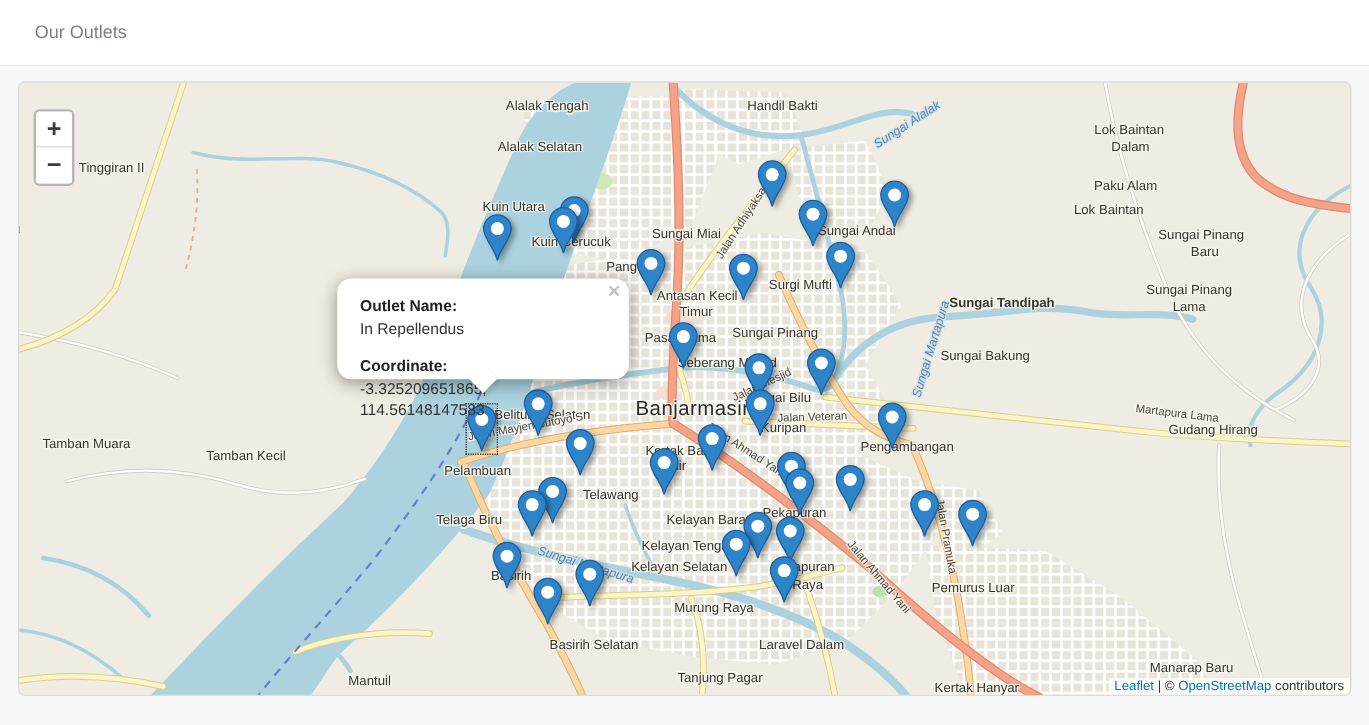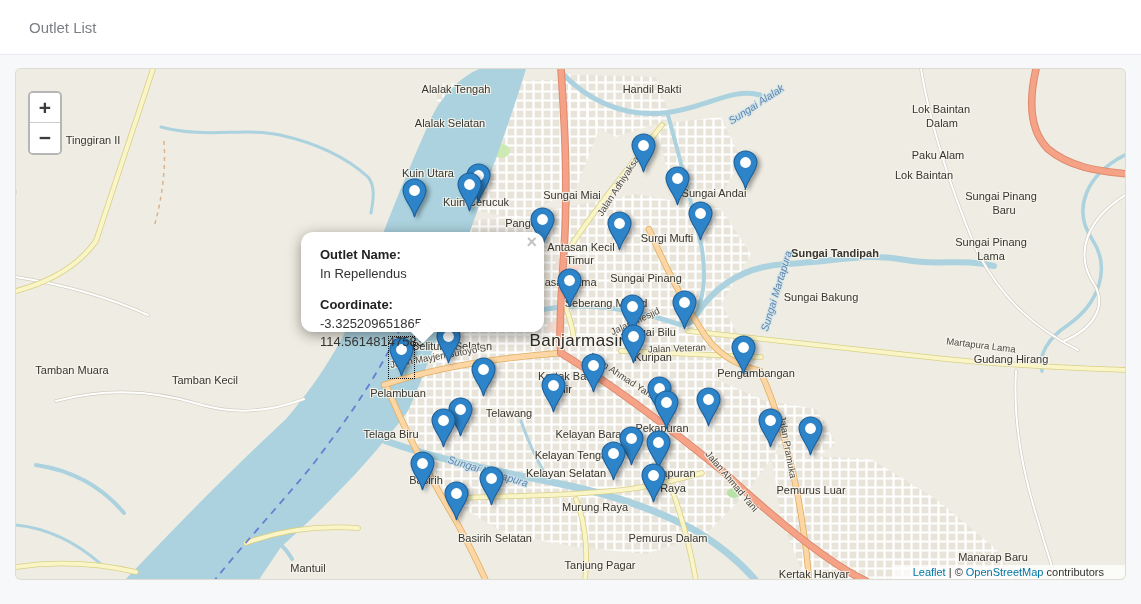--- a/index.html
+++ b/index.html
@@ -38,29 +38,29 @@
   .popup .coord-block { margin-top:12px; }
   .popup-tip { position:absolute; left:50%; bottom:-8px; width:17px; height:17px; margin-left:-8.5px; background:#fff; transform:rotate(45deg); box-shadow:3px 3px 6px rgba(0,0,0,.12); }
   .popup-close { position:absolute; top:1px; right:7px; font-size:18px; font-weight:bold; color:#c3c3c3; text-decoration:none; cursor:pointer; line-height:18px; }
 
   
   .zoomctl { position:absolute; left:12px; top:22px; z-index:6; width:34px; border:2px solid #b6b6b6; border-radius:5px; overflow:hidden; background:#fff; }
   .zoombtn { width:100%; height:30px; background:#fff; border:none; display:block; font-size:21px; font-weight:bold; color:#3c3c3c; line-height:28px; text-align:center; cursor:pointer; font-family:"Liberation Sans",sans-serif; }
   .zoombtn:first-child { border-bottom:1px solid #ccc; }
 
   
-  .attrib { position:absolute; right:0; bottom:0; z-index:6; background:rgba(255,255,255,.75); padding:1px 21px; font-size:11px; color:#333; }
+  .attrib { position:absolute; right:0; bottom:0; z-index:6; background:rgba(255,255,255,.75); padding:1px 5px; font-size:11px; color:#333; }
   .attrib a { color:#0078a8; text-decoration:none; cursor:pointer; }
 </style>
 </head>
 <body>
 
 <nav class="navbar">
   <div class="nav-links">
-    <a class="nav-link">Outlet List</a>
+    <a class="nav-link">Our Outlets</a>
   </div>
 </nav>
 
 <div class="map-card">
   <div class="map-root">
 
     <svg class="base" width="1111" height="512" viewBox="0 0 1111 512">
       <defs>
         <pattern id="mesh" width="9" height="9" patternUnits="userSpaceOnUse">
           <path d="M0 4.5H9M4.5 0V9" stroke="#ffffff" stroke-width="2.2" fill="none"></path>
@@ -219,21 +219,21 @@
         <span class="mlabel" style="left: 375px; top: 365px;">Telaga Biru</span>
         <span class="mlabel" style="left: 410px; top: 411px;">Basirih</span>
         <span class="mlabel" style="left: 574px; top: 365px;">Kelayan Barat</span>
         <span class="mlabel" style="left: 646px; top: 359px;">Pekapuran</span>
         <span class="mlabel" style="left: 558px; top: 386px;">Kelayan Tengah</span>
         <span class="mlabel" style="left: 550px; top: 404px;">Kelayan Selatan</span>
         <span class="mlabel" style="left: 653px; top: 404px;">Pekapuran</span>
         <span class="mlabel" style="left: 657px; top: 419px;">Raya</span>
         <span class="mlabel" style="left: 579px; top: 438px;">Murung Raya</span>
         <span class="mlabel" style="left: 479px; top: 469px;">Basirih Selatan</span>
-        <span class="mlabel" style="left: 652px; top: 469px;">Pemurus Dalam</span>
+        <span class="mlabel" style="left: 652px; top: 469px;">Laravel Dalam</span>
         <span class="mlabel" style="left: 584px; top: 496px;">Tanjung Pagar</span>
         <span class="mlabel" style="left: 292px; top: 499px;">Mantuil</span>
         <span class="mlabel" style="left: 795px; top: 421px;">Pemurus Luar</span>
         <span class="mlabel" style="left: 798px; top: 505px;">Kertak Hanyar</span>
         <span class="mlabel" style="left: 977px; top: 488px;">Manarap Baru</span>
         <span class="mlabel r" style="left: 602px; top: 117px; transform: translate(-50%, -50%) rotate(-57deg);">Jalan Adhiyaksa</span>
         <span class="mlabel r" style="left: 619px; top: 252px; transform: translate(-50%, -50%) rotate(-25deg);">Jalan Mesjid</span>
         <span class="mlabel r" style="left: 661px; top: 279px; transform: translate(-50%, -50%) rotate(-2deg);">Jalan Veteran</span>
         <span class="mlabel r" style="left: 605px; top: 306px; transform: translate(-50%, -50%) rotate(33deg);">Jalan Ahmad Yani</span>
         <span class="mlabel r" style="left: 716px; top: 412px; transform: translate(-50%, -50%) rotate(50deg);">Jalan Ahmad Yani</span>
@@ -373,21 +373,21 @@
         <div class="marker" style="left: 462.5px; top: 397px;"><svg width="25" height="41" viewBox="0 0 25 41">
             <path d="M12.5 1C18.85 1 24 6.15 24 12.5C24 16.9 20.6 22.9 17.2 28.2C15.1 31.6 13.4 35.2 12.5 39C11.6 35.2 9.9 31.6 7.8 28.2C4.4 22.9 1 16.9 1 12.5C1 6.15 6.15 1 12.5 1Z" fill="#2e84c9" stroke="#1c5f9b" stroke-width="1.1"></path>
             <circle cx="12.5" cy="12.5" r="5.4" fill="#ffffff"></circle>
           </svg></div>
         <div class="marker" style="left: 427.5px; top: 412px;"><svg width="25" height="41" viewBox="0 0 25 41">
             <path d="M12.5 1C18.85 1 24 6.15 24 12.5C24 16.9 20.6 22.9 17.2 28.2C15.1 31.6 13.4 35.2 12.5 39C11.6 35.2 9.9 31.6 7.8 28.2C4.4 22.9 1 16.9 1 12.5C1 6.15 6.15 1 12.5 1Z" fill="#2e84c9" stroke="#1c5f9b" stroke-width="1.1"></path>
             <circle cx="12.5" cy="12.5" r="5.4" fill="#ffffff"></circle>
           </svg></div>
       </div>
 
-    <div class="popup" style="left:265px; top:163px; height:100px;margin-left:20px;">
+    <div class="popup" style="left:265px; top:163px; height:84px;">
       <div class="popup-content">
         <b>Outlet Name:</b><br>
         <span>In Repellendus</span>
         <div class="coord-block">
           <b>Coordinate:</b><br>
           <span>-3.325209651865, 114.56148147583</span>
         </div>
       </div>
       <a class="popup-close">×</a>
       <div class="popup-tip"></div>

